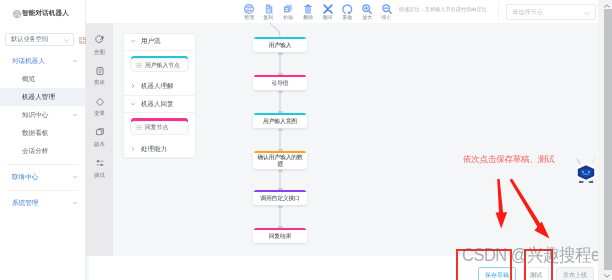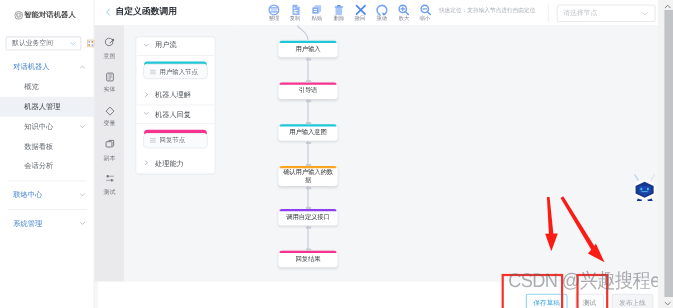--- a/index.html
+++ b/index.html
@@ -176,28 +176,20 @@
         <div class="nav-title">
           <span>系统管理</span>
           <span class="chev"><svg viewBox="0 0 12 12" width="6" height="6">
               <path d="M2.5 4.5L6 8l3.5-3.5" fill="none" stroke="#a8adb4" stroke-width="1.3" stroke-linecap="round" stroke-linejoin="round"></path>
             </svg></span>
         </div>
       </div>
   </div>
 
   <div class="topbar">
-    <div class="crumb">
-      <span class="crumb-back">
-        <svg viewBox="0 0 10 14" width="5" height="8">
-            <path d="M7 1.5L2 7l5 5.5" fill="none" stroke="#8cc3ec" stroke-width="1.8" stroke-linecap="round" stroke-linejoin="round"></path>
-          </svg>
-      </span>
-      <span class="crumb-title">自定义函数调用</span>
-    </div>
     <div class="toolbar">
         <div class="tool">
           <span>
             <svg viewBox="0 0 20 20" width="12" height="12">
               <circle cx="10" cy="10" r="7.4" fill="none" stroke="#7aa6f3" stroke-width="1.9"></circle>
               <rect x="4" y="6" width="12" height="2" rx="1" fill="#7aa6f3"></rect>
               <rect x="4" y="12" width="12" height="2" rx="1" fill="#7aa6f3"></rect>
               <rect x="5.2" y="9.2" width="9.6" height="1.7" rx=".8" fill="#a9c8f8"></rect>
             </svg>
           </span>
@@ -420,20 +412,21 @@
         <span>保存草稿</span>
       </div>
       <div class="btn plain">
         <span>测试</span>
       </div>
       <div class="btn muted">
         <span>发布上线</span>
       </div>
     </div>
 
+  <div class="anno-text">依次点击保存草稿、测试</div>
   <svg style="position:absolute;left:0;top:0;width:612px;height:280px;pointer-events:none;">
     <g fill="#fb1b15">
       <polygon points="497.2,179 499.6,179 503.6,217.5 499.3,218"></polygon>
       <polygon points="501.2,228.5 495.6,212.5 507.1,212.2"></polygon>
     </g>
     <g fill="#fb1b15">
       <polygon points="509.6,180 512,178.4 544,229.5 540.5,232"></polygon>
       <polygon points="549.5,238.5 534.5,230.5 541.8,221.5"></polygon>
     </g>
   </svg>

